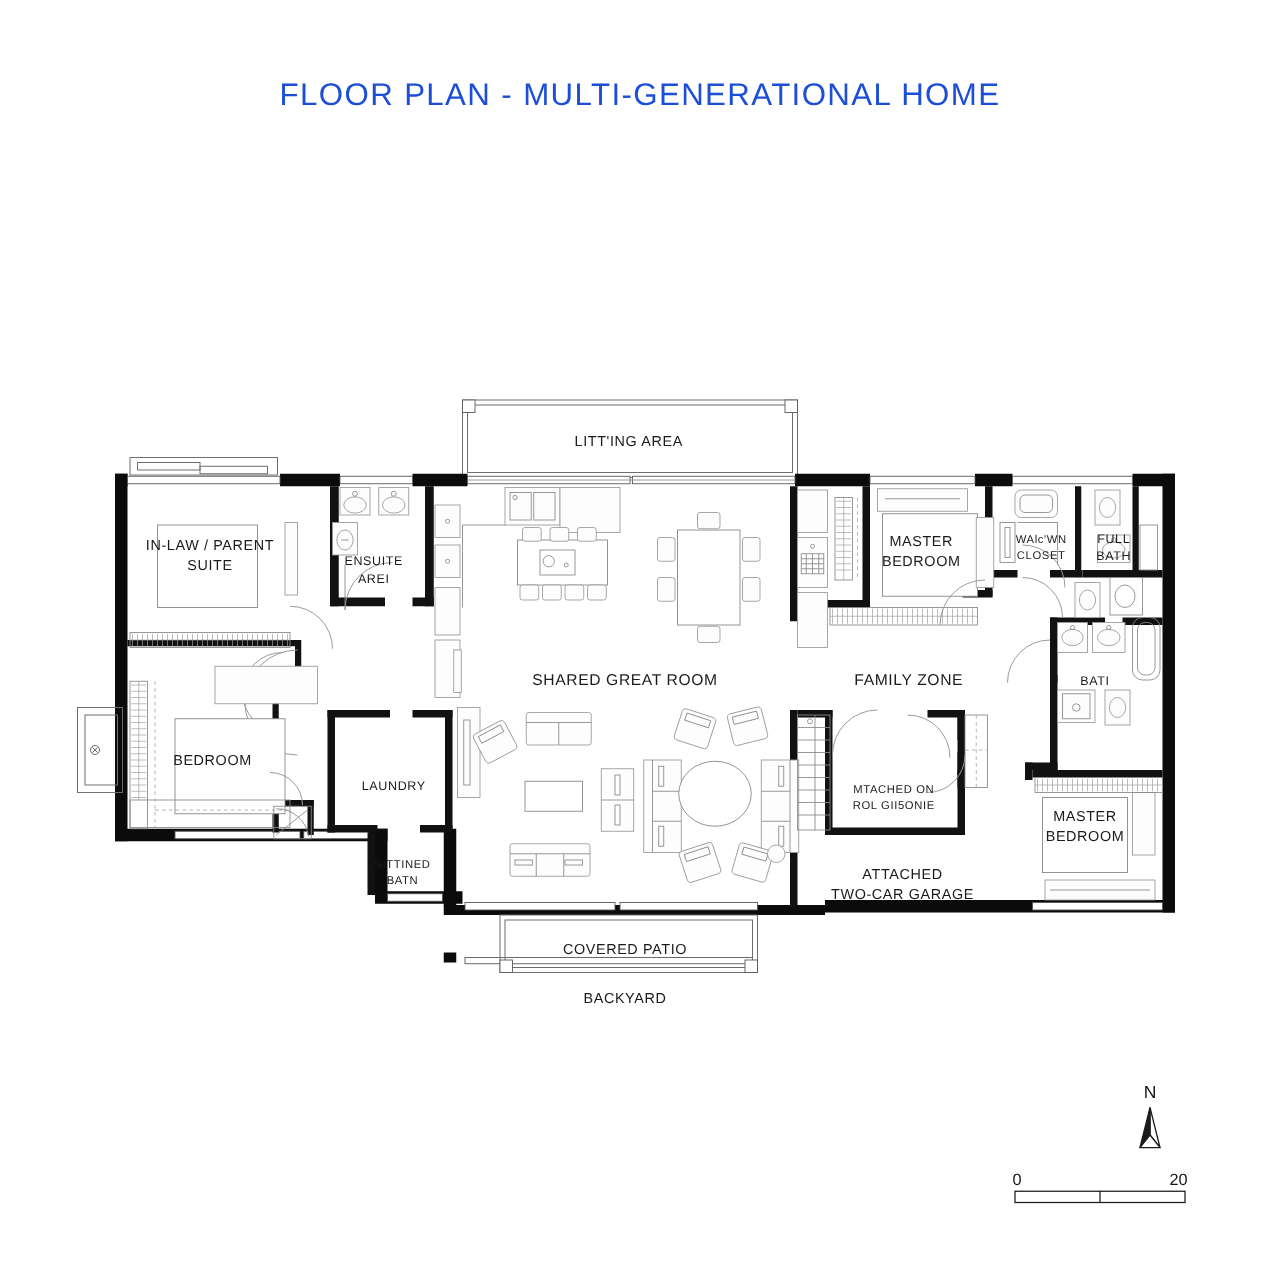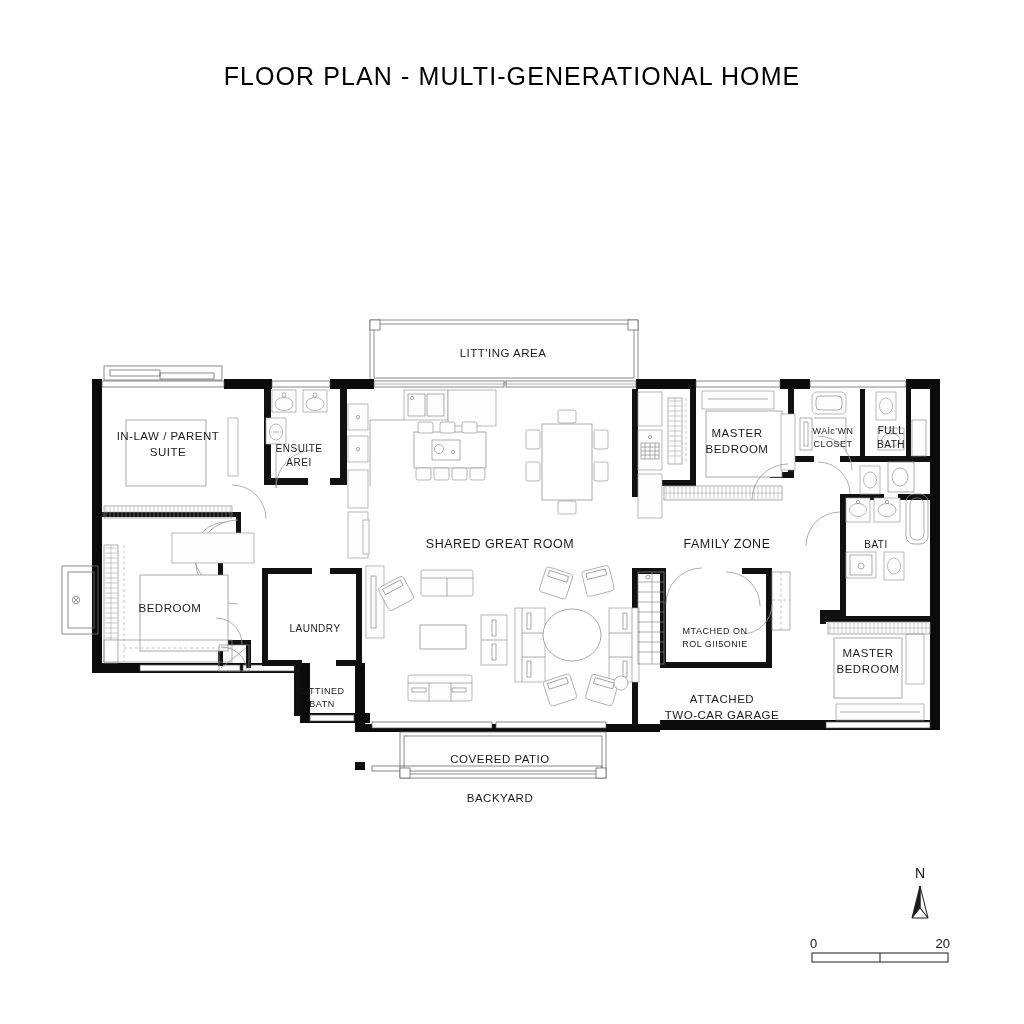--- a/index.html
+++ b/index.html
@@ -12,21 +12,21 @@
     overflow:hidden;
     position:relative;
   }
   #page{position:absolute;left:0;top:0;width:1024px;height:1024px;}
   #plan-title{
     position:absolute;
     left:0;top:62px;width:1024px;
     text-align:center;
     font-size:25px;
     letter-spacing:1.1px;
-    color:#000000;
+    color:#1d4ed8;
     font-weight:400;
     white-space:nowrap;
   }
   svg#floorplan{position:absolute;left:0;top:0;width:1024px;height:1024px;display:block;}
   .rmlabel{
     font-family:"Liberation Sans", sans-serif;
     font-size:11.5px;
     fill:#1b1b1b;
     text-anchor:middle;
     letter-spacing:0.5px;

